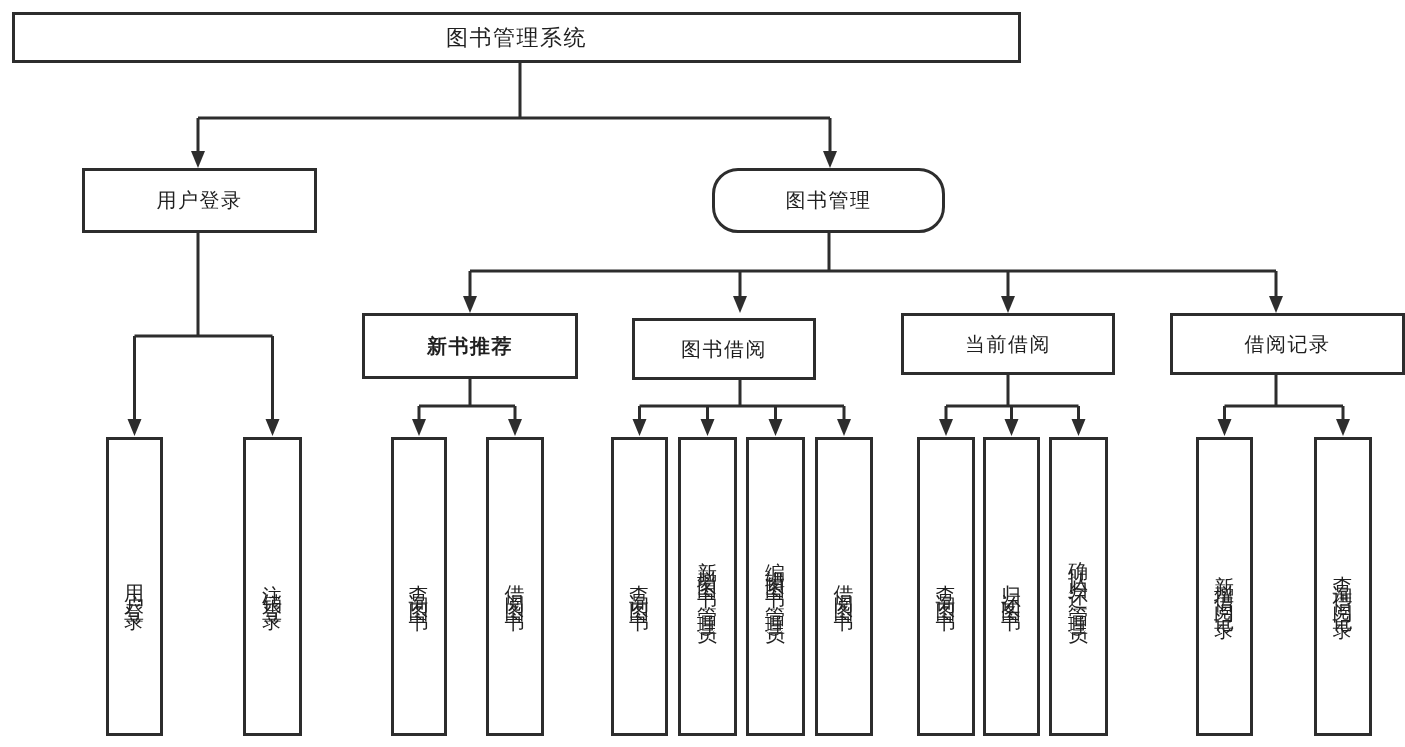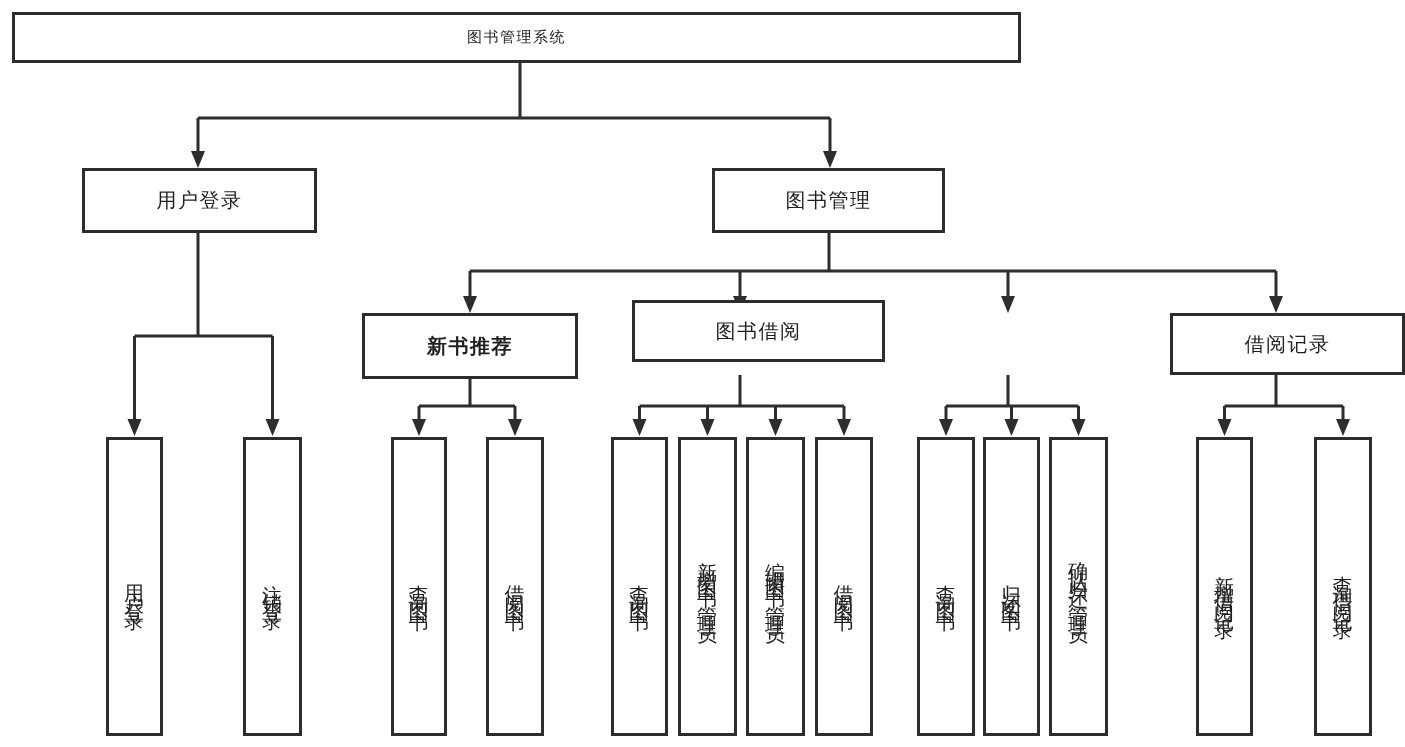--- a/index.html
+++ b/index.html
@@ -18,21 +18,21 @@
     background:#ffffff;
     border:3px solid #2d2d2d;
     box-sizing:border-box;
     display:flex;align-items:center;justify-content:center;
     z-index:2;
   }
   .vbox{top:437px;height:299px;}
   .hlabel{
     font-size:20px;color:#1f1f1f;letter-spacing:1.5px;white-space:nowrap;
   }
-  .root-label{font-size:15px;}
+  .root-label{font-size:22px;}
   .vlabel{
     writing-mode:vertical-rl;
     text-orientation:mixed;
     font-size:20px;color:#1f1f1f;
     letter-spacing:9px;
     line-height:1;
   }
   #watermark{
     position:absolute;
     left:1186px;top:714px;
@@ -91,29 +91,32 @@
     </g>
   </svg>
 
   <div class="hbox" style="left:12px;top:12px;width:1009px;height:51px;">
     <span class="hlabel root-label">图书管理系统</span>
   </div>
 
   <div class="hbox" style="left:82px;top:168px;width:235px;height:65px;">
     <span class="hlabel">用户登录</span>
   </div>
-  <div class="hbox" style="left:712px;top:168px;width:233px;height:65px;">
+  <div class="hbox" style="left:712px;top:168px;width:233px;height:65px;border-radius:26px;">
     <span class="hlabel">图书管理</span>
   </div>
 
   <div class="hbox" style="left:362px;top:313px;width:216px;height:66px;font-weight:bold;">
     <span class="hlabel">新书推荐</span>
   </div>
-  <div class="hbox" style="left:632px;top:300px;width:253px;height:62px;">
+  <div class="hbox" style="left:632px;top:318px;width:184px;height:62px;">
     <span class="hlabel">图书借阅</span>
+  </div>
+  <div class="hbox" style="left:901px;top:313px;width:214px;height:62px;">
+    <span class="hlabel">当前借阅</span>
   </div>
   <div class="hbox" style="left:1170px;top:313px;width:235px;height:62px;">
     <span class="hlabel">借阅记录</span>
   </div>
 
   <div class="vbox" style="left:106px;width:57px;">
     <span class="vlabel">用户登录</span>
   </div>
   <div class="vbox" style="left:243px;width:59px;">
     <span class="vlabel">注销登录</span>

